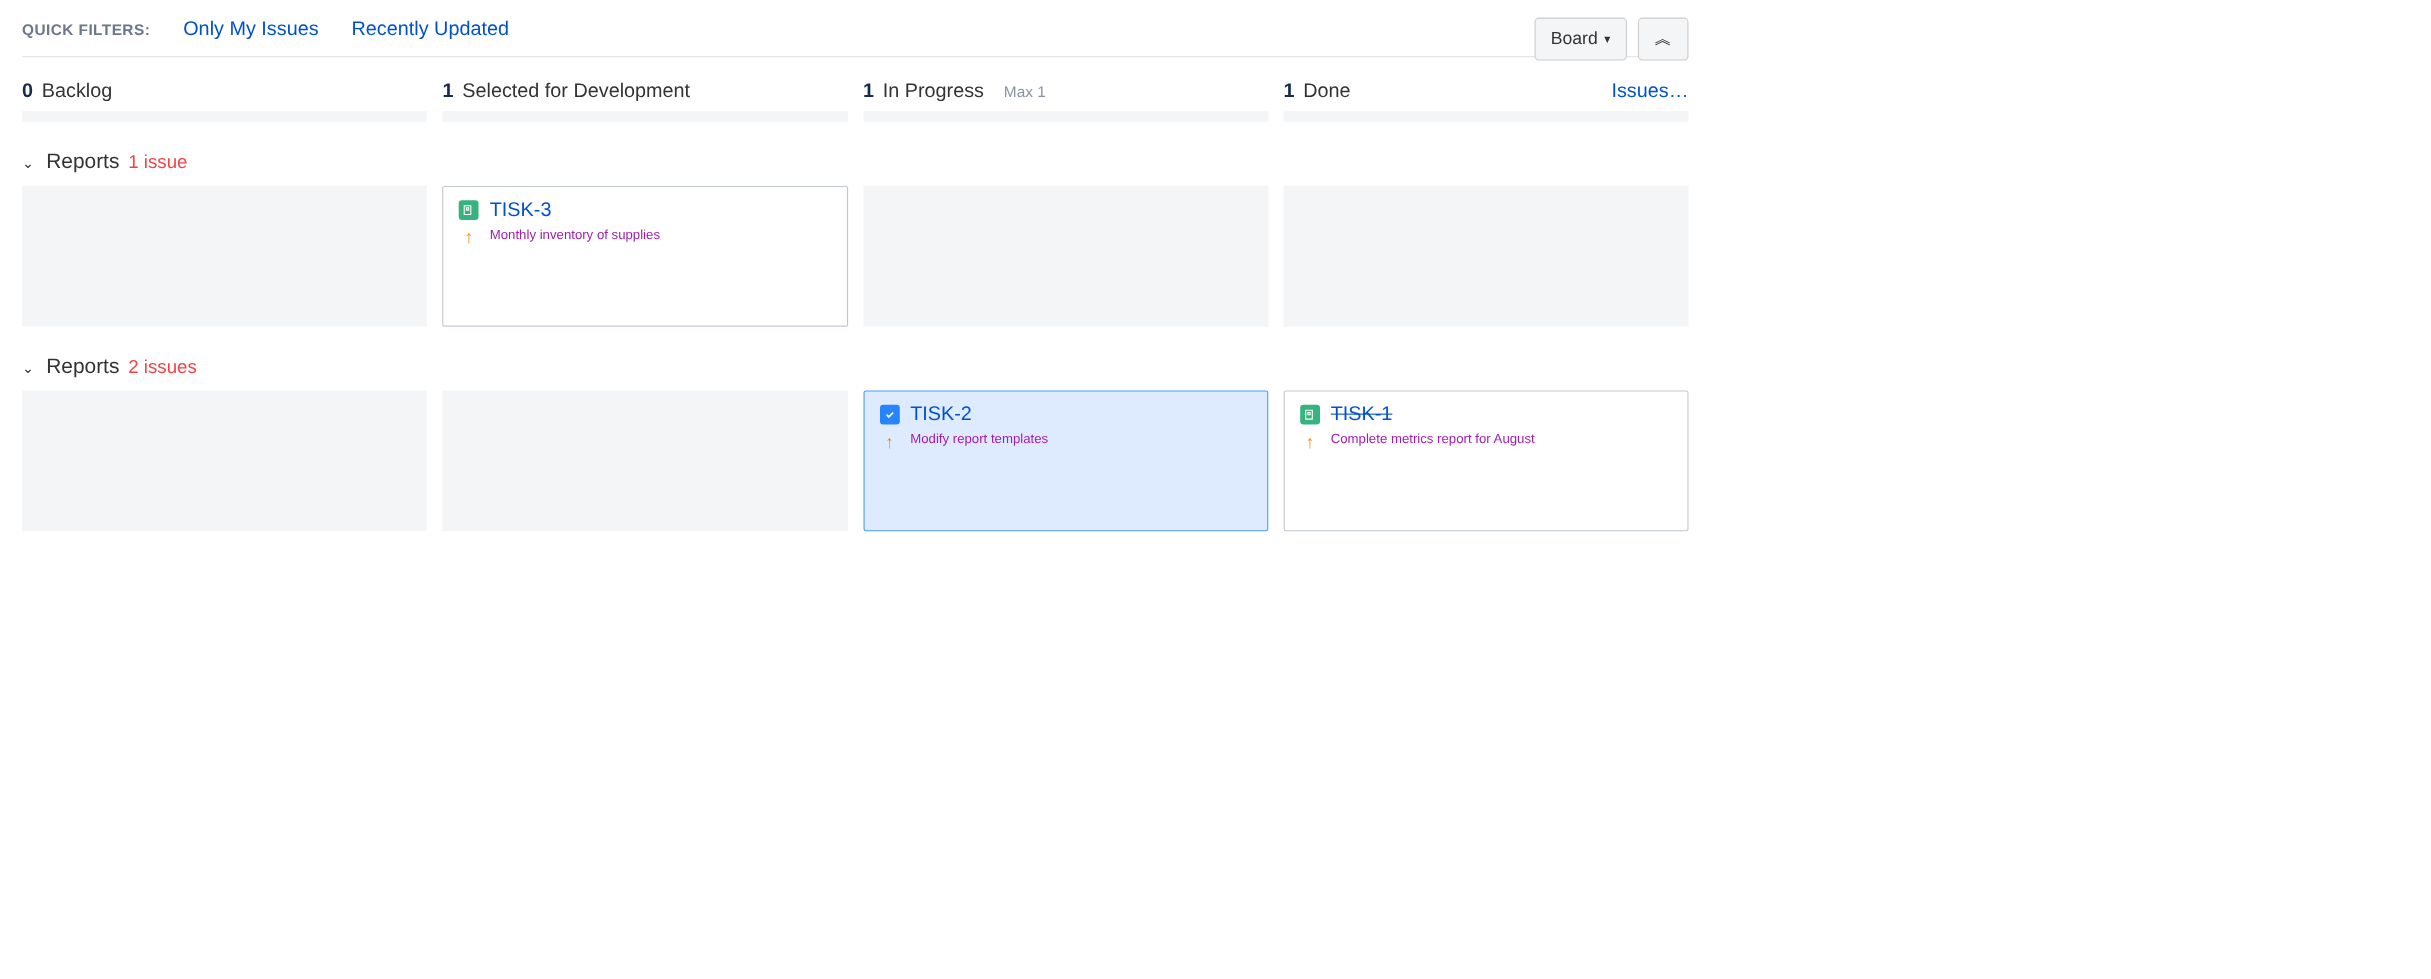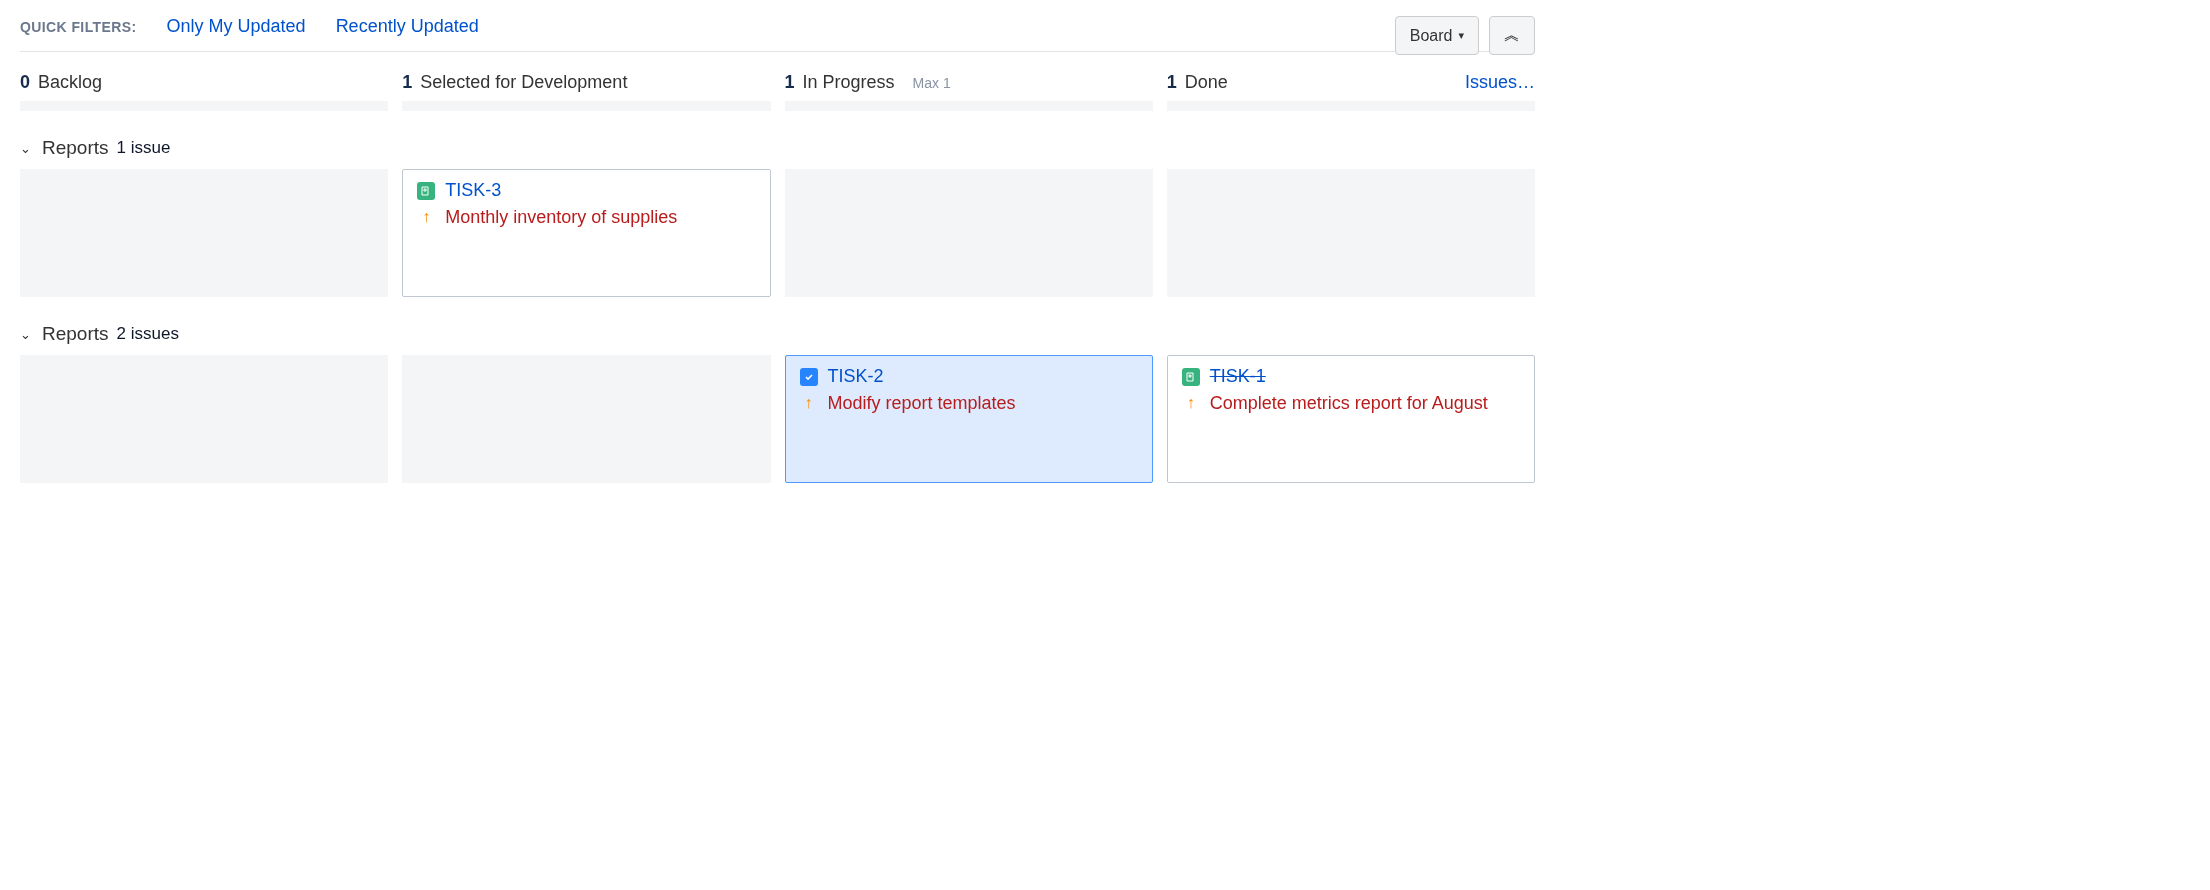--- a/index.html
+++ b/index.html
@@ -120,21 +120,21 @@
     width: 14px;
     color: #333;
     font-size: 13px;
   }
   .swimlane-title {
     font-size: 19px;
     color: #333;
   }
   .swimlane-count {
     font-size: 17px;
-    color: #0f172a;
+    color: #ef4444;
   }
   .cards-row {
     display: flex;
     gap: 14px;
     align-items: flex-end;
     margin-bottom: 22px;
   }
   .cell {
     flex: 1 1 0;
     min-width: 0;
@@ -189,41 +189,41 @@
     color: #ff8b00;
     width: 18px;
     height: 18px;
     display: inline-flex;
     align-items: center;
     justify-content: center;
     flex-shrink: 0;
     margin-top: 3px;
   }
   .card-summary {
-    font-size: 18px;
-    color: #b91c1c;
+    font-size: 12px;
+    color: #a21caf;
     line-height: 1.35;
   }
 </style>
 </head>
 <body>
 
 <div class="header">
   <div class="header-right">
     <button class="btn">
       <span>Board</span>
       <span class="caret">▾</span>
     </button>
     <button class="btn btn-collapse">
       <span>︽</span>
     </button>
   </div>
   <div class="filters">
     <span class="filters-label">QUICK FILTERS:</span>
-    <span class="filter-link">Only My Updated</span>
+    <span class="filter-link">Only My Issues</span>
     <span class="filter-link">Recently Updated</span>
   </div>
 </div>
 
 <div class="columns-row">
   <div class="col-header">
     <span class="col-count">0</span>
     <span class="col-name">Backlog</span>
   </div>
   <div class="col-header">

